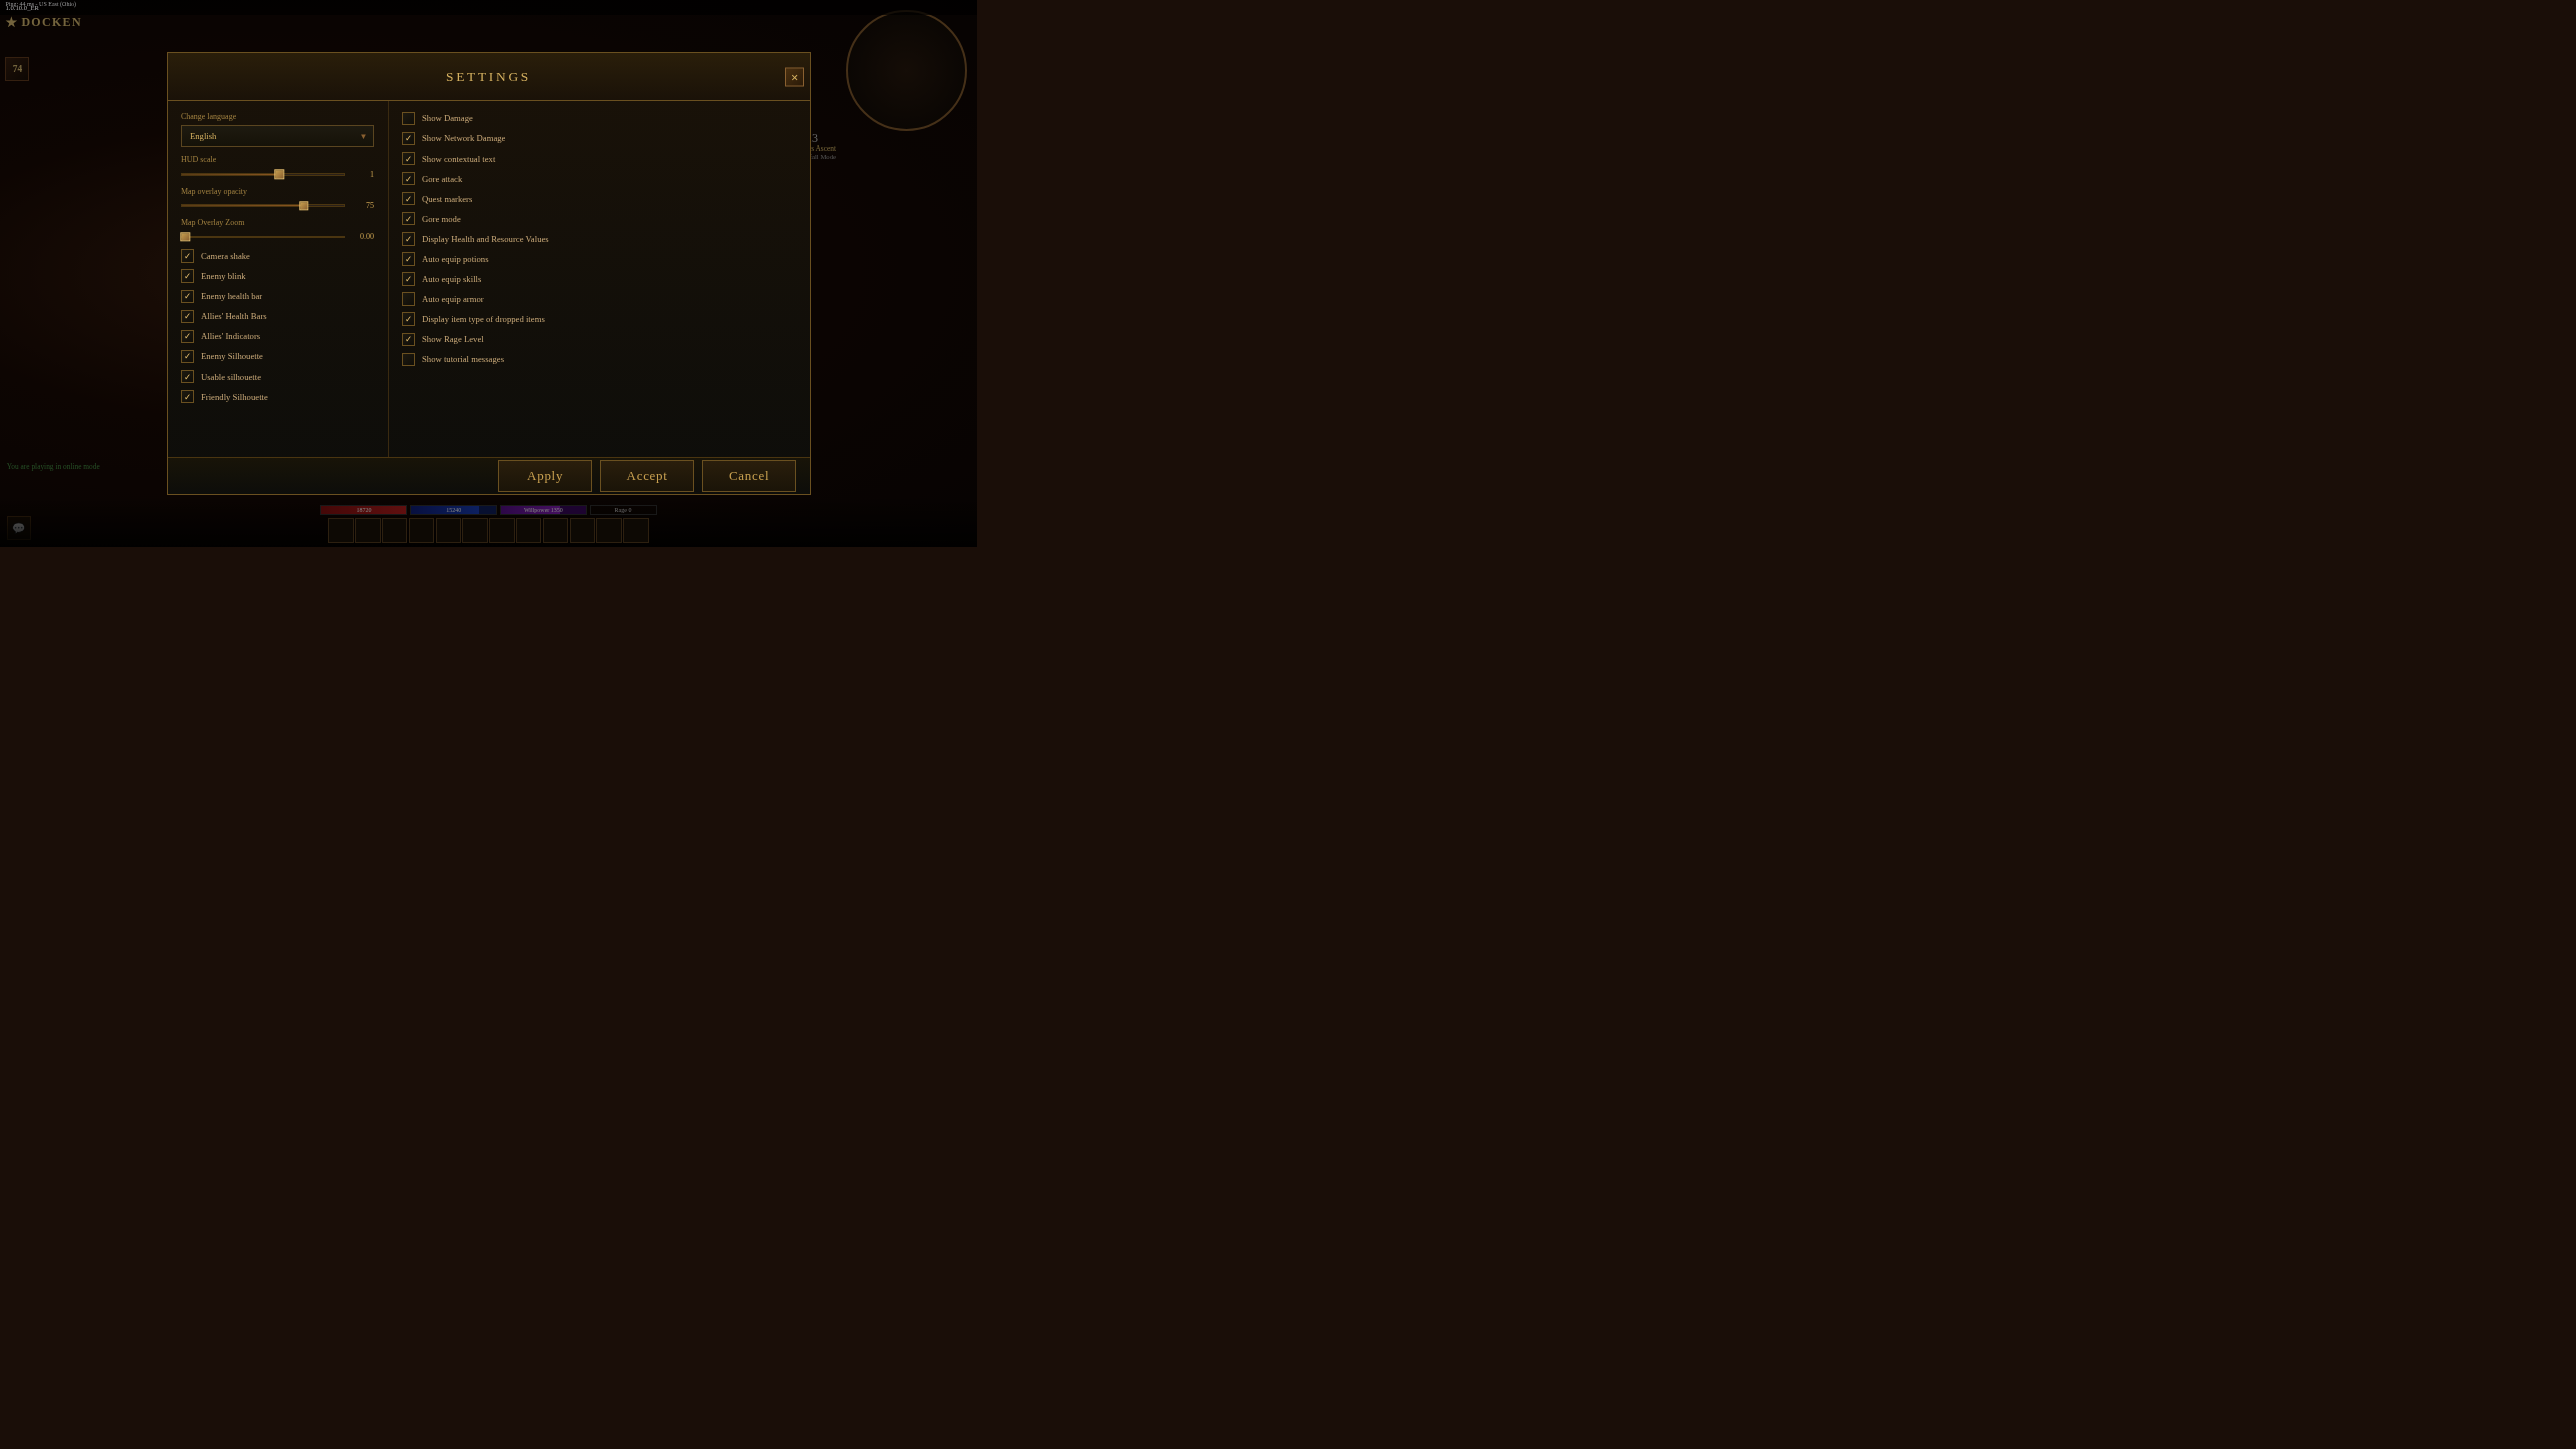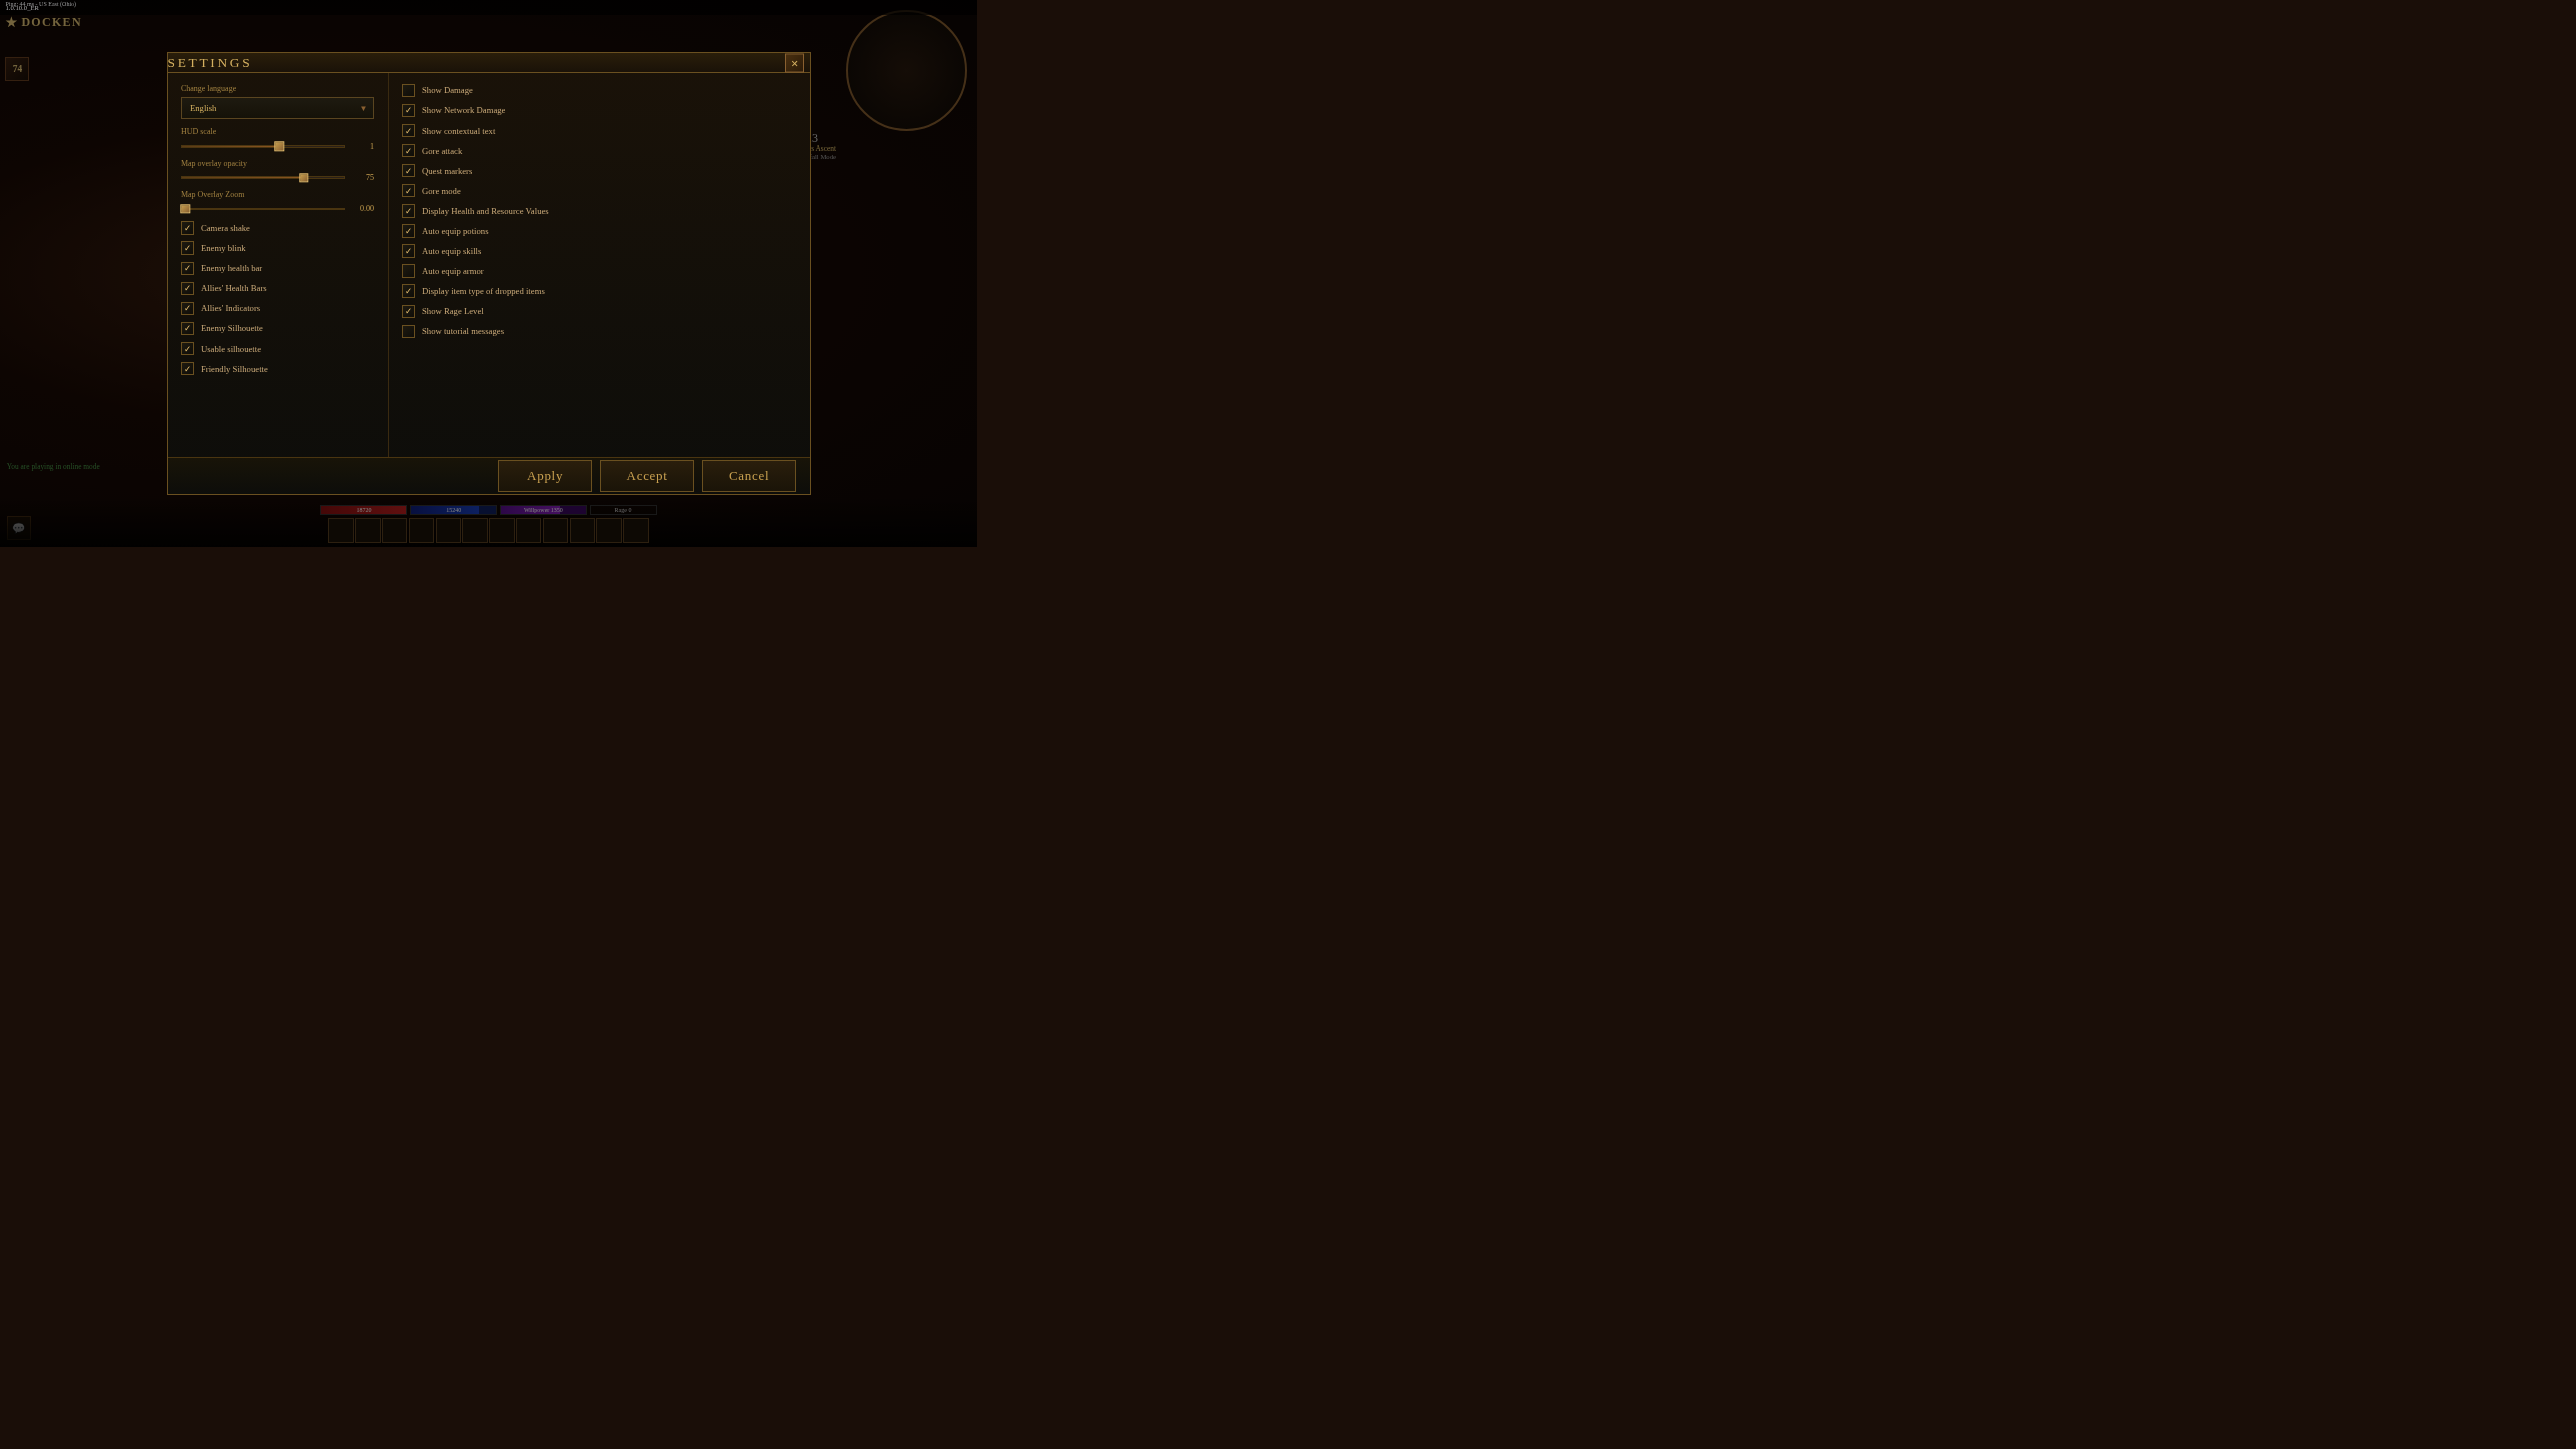--- a/index.html
+++ b/index.html
@@ -129,25 +129,26 @@
       height: 443px;
       background: linear-gradient(180deg, #1a1208 0%, #0d0d0a 100%);
       border: 1.3px solid #6a5020;
       position: relative;
       display: flex;
       flex-direction: column;
     }
 
     
     .modal-header {
-      height: 20px;
+      height: 48px;
       background: linear-gradient(180deg, #2a1e0a 0%, #1a1208 100%);
       border-bottom: 0.7px solid #6a5020;
       display: flex;
       align-items: center;
+      justify-content: center;
       position: relative;
     }
 
     .modal-title {
       color: #d4b060;
       font-size: 13.4px;
       letter-spacing: 2.7px;
       text-transform: uppercase;
       font-family: 'Georgia', serif;
     }

